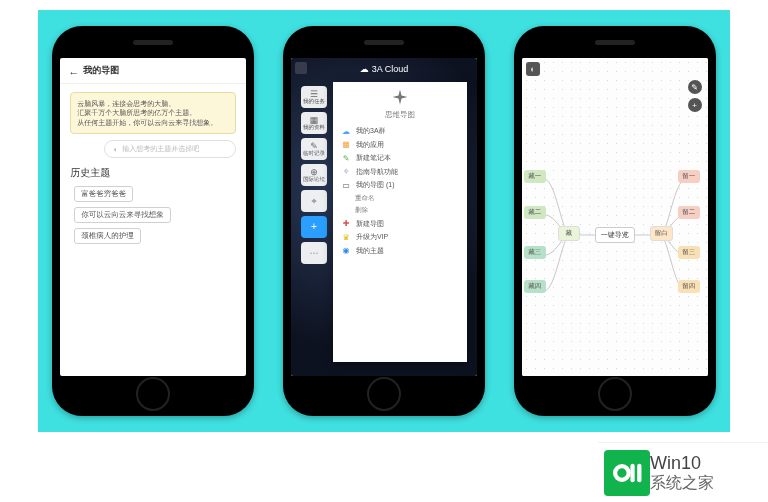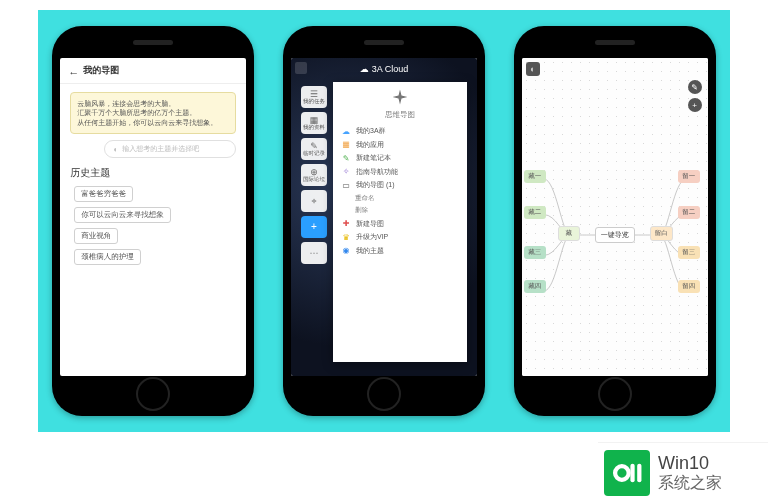--- a/index.html
+++ b/index.html
@@ -66,21 +66,21 @@
   .p3-map { position:absolute; top: 60px; left: 0; right:0; bottom: 24px; }
   .p3-center { position:absolute; left:50%; top:50%; transform:translate(-50%,-50%); background:#fff; border:1px solid #ccc; border-radius:3px; padding:2px 5px; font-size:7px;}
   .p3-node { position:absolute; border-radius:3px; padding:2px 4px; font-size:6.5px; color:#555; background: #e9e9e9; min-width:22px; text-align:center;}
   .p3-node.lbl { background:#fff; border:1px solid #ddd;}
   svg.lines { position:absolute; left:0; top:0; width:100%; height:100%; }
   svg.lines path { stroke:#bbb; stroke-width:0.8; fill:none; }
 
   
   .watermark {
     position: absolute; right: 0; bottom: 0; height: 60px; width: 170px;
-    background: #fff; display:flex; align-items:center; gap:8px; padding-left:6px;
+    background: #fff; display:flex; align-items:center; padding-left:6px;
     border-top: 1px solid rgba(0,0,0,0.05);
   }
   .wm-logo { width: 46px; height: 46px; background:#10b34c; border-radius:4px; display:flex; align-items:center; justify-content:center;}
   .wm-logo svg { width: 34px; height: 34px; }
   .wm-text .l1 { font-size: 18px; color:#444; line-height:1;}
   .wm-text .l2 { font-size: 16px; color:#666; line-height:1.1; margin-top:2px;}
 </style>
 </head>
 <body>
 
@@ -97,21 +97,20 @@
         <div>汇聚千万个大脑所思考的亿万个主题。</div>
         <div>从任何主题开始，你可以云向云来寻找想象。</div>
       </div>
       <div class="p1-input">
         <span>输入想考的主题并选择吧</span>
       </div>
       <div class="p1-sec-title">历史主题</div>
       <div class="p1-list">
         <div class="p1-chip-row"><span class="p1-chip">富爸爸穷爸爸</span></div>
         <div class="p1-chip-row"><span class="p1-chip">你可以云向云来寻找想象</span></div>
-        <div class="p1-chip-row"><span class="p1-chip">商业视角</span></div>
         <div class="p1-chip-row"><span class="p1-chip">颈椎病人的护理</span></div>
       </div>
     </div>
   </div>
 
   <div class="phone">
     <div class="screen">
       <div class="p2-screen">
         <div class="p2-corner"></div>
         <div class="p2-brand">

